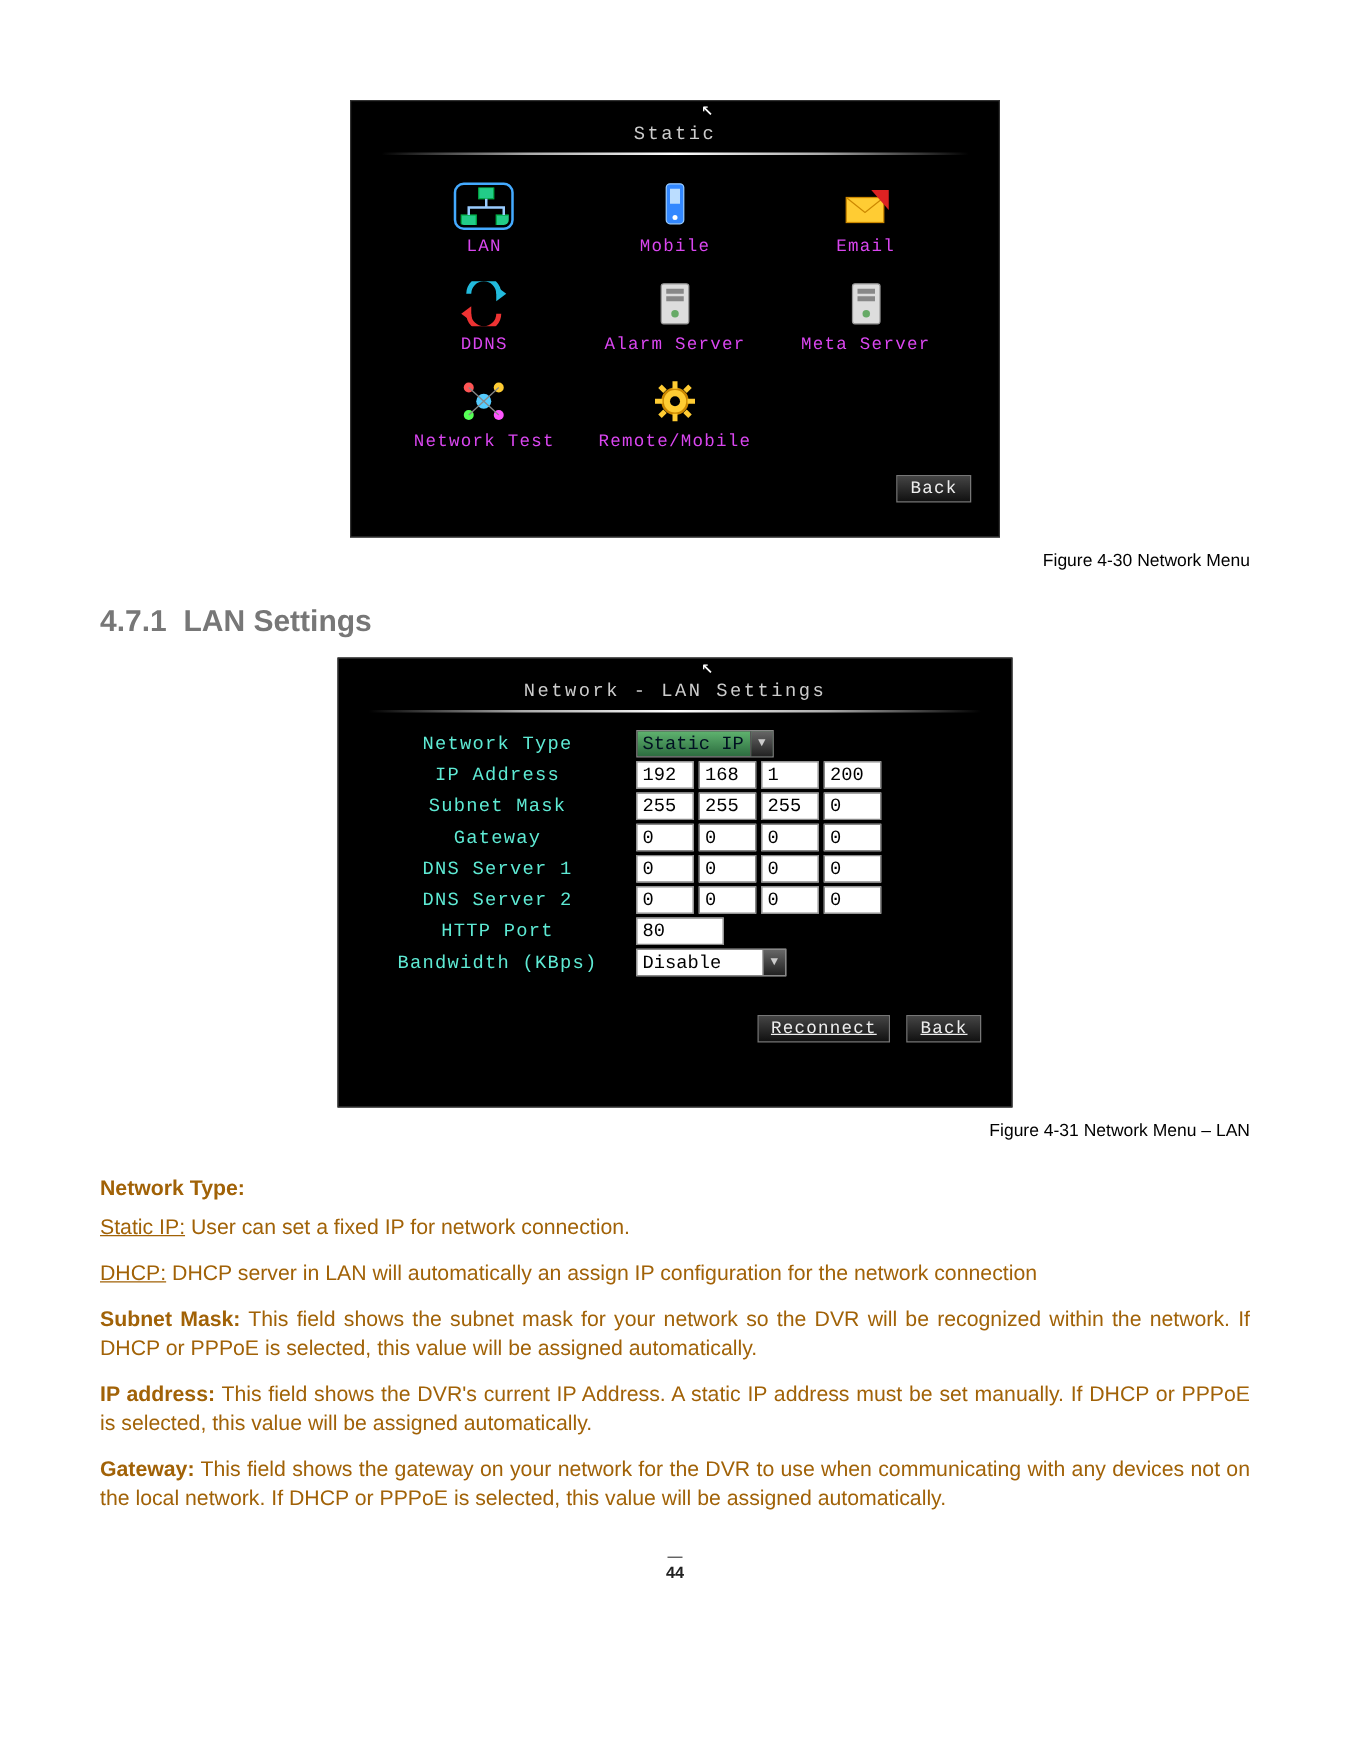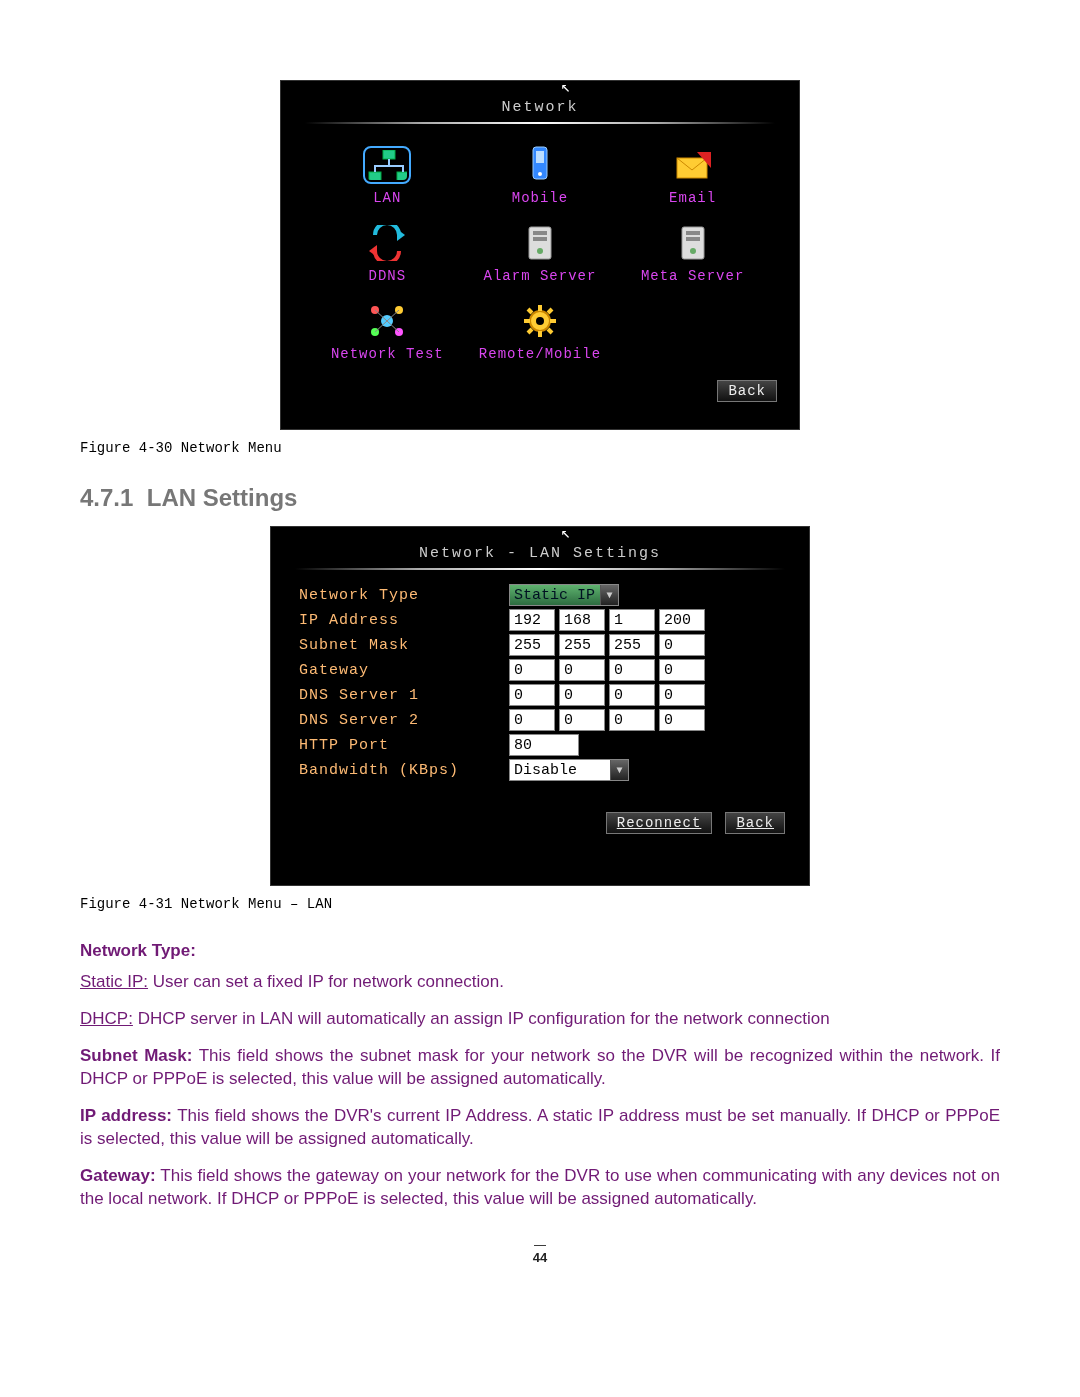--- a/index.html
+++ b/index.html
@@ -64,47 +64,47 @@
     margin: 8px 22px 0 0;
     background: linear-gradient(#444,#111);
     border: 1px solid #777;
     color: #eee;
     padding: 2px 10px;
     font-family: inherit;
     font-size: 14px;
     letter-spacing:1px;
   }
   .caption {
-    text-align: left;
+    text-align: right;
     font-size: 14px;
     margin: 10px 0 28px 0;
     color:#000;
-    font-family: Liberation Mono, monospace;
+    font-family: Liberation Sans, sans-serif;
   }
   .section-heading {
     font-size: 24px;
     font-weight: bold;
     color: #777;
     font-family: Arial, sans-serif;
     margin: 20px 0 14px 0;
   }
   
   .form {
     padding: 0 28px;
   }
   .form-row {
     display: flex;
     align-items: center;
     margin: 3px 0;
   }
   .form-row .flab {
     width: 210px;
-    text-align: left;
+    text-align: center;
     padding-right: 12px;
-    color:#fdba74;
+    color:#5eead4;
     letter-spacing:1px;
     font-size:15px;
   }
   .ipcell, .portcell, .selcell {
     background: #fff;
     color: #000;
     border: 1px solid #888;
     height: 22px;
     font-family: inherit;
     font-size: 15px;
@@ -134,36 +134,36 @@
     border: 1px solid #777;
     color:#eee;
     padding: 2px 10px;
     font-family: inherit;
     font-size:14px;
     margin-left:4px;
     letter-spacing:1px;
     text-decoration:underline;
   }
   
-  .body-text { font-size: 17px; line-height: 1.35; color:#701a75; }
+  .body-text { font-size: 17px; line-height: 1.35; color:#a16207; }
   .body-text p { margin: 8px 0 14px 0; text-align: justify;}
   .sub-h { font-weight: bold; font-size: 17px; margin: 6px 0 6px 0;}
   .indent { margin-left: 28px; }
   .ul { text-decoration: underline; }
   .pagefoot { text-align:center; font-size:13px; margin-top:28px; color:#222;}
   .pagefoot .dash { display:block; font-size:12px; margin-bottom:-2px;}
 </style>
 </head>
 <body>
 
 <div class="page">
 
   <div class="screenshot sc1">
     <span class="cursor">↖</span>
-    <div class="panel-title">Network</div>
+    <div class="panel-title">Static</div>
     <div class="title-rule"></div>
     <div class="grid">
       <div class="grid-item sel">
         <div class="icon-box">
             <svg width="44" height="34">
               <rect x="16" y="0" width="12" height="9" fill="#2c8" stroke="#0a4"></rect>
               <rect x="2" y="22" width="12" height="9" fill="#2c8" stroke="#0a4"></rect>
               <rect x="30" y="22" width="12" height="9" fill="#2c8" stroke="#0a4"></rect>
               <path d="M22 9 V16 H8 V22 M22 16 H36 V22" stroke="#9cf" fill="none" stroke-width="2"></path>
             </svg>

